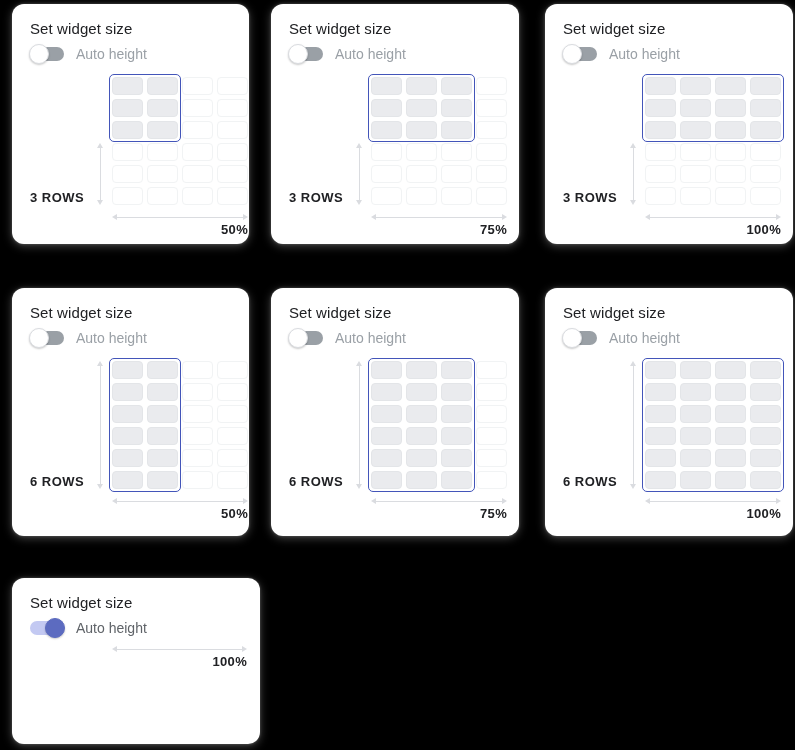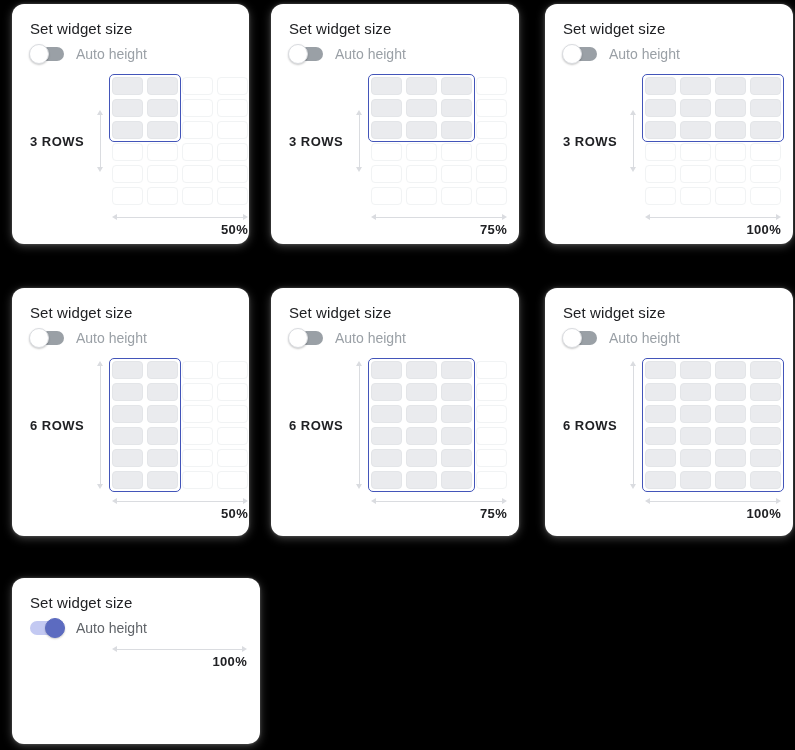--- a/index.html
+++ b/index.html
@@ -91,21 +91,21 @@
   }
   .toggle-label.active {
     color: #5f6368;
   }
 
   
   .size-area {
     position: relative;
     margin-top: 14px;
     display: flex;
-    align-items: center;
+    align-items: flex-end;
   }
 
   .rows-label {
     font-size: 13px;
     font-weight: bold;
     color: #202124;
     letter-spacing: 0.5px;
     white-space: nowrap;
     flex: none;
     width: 66px;

